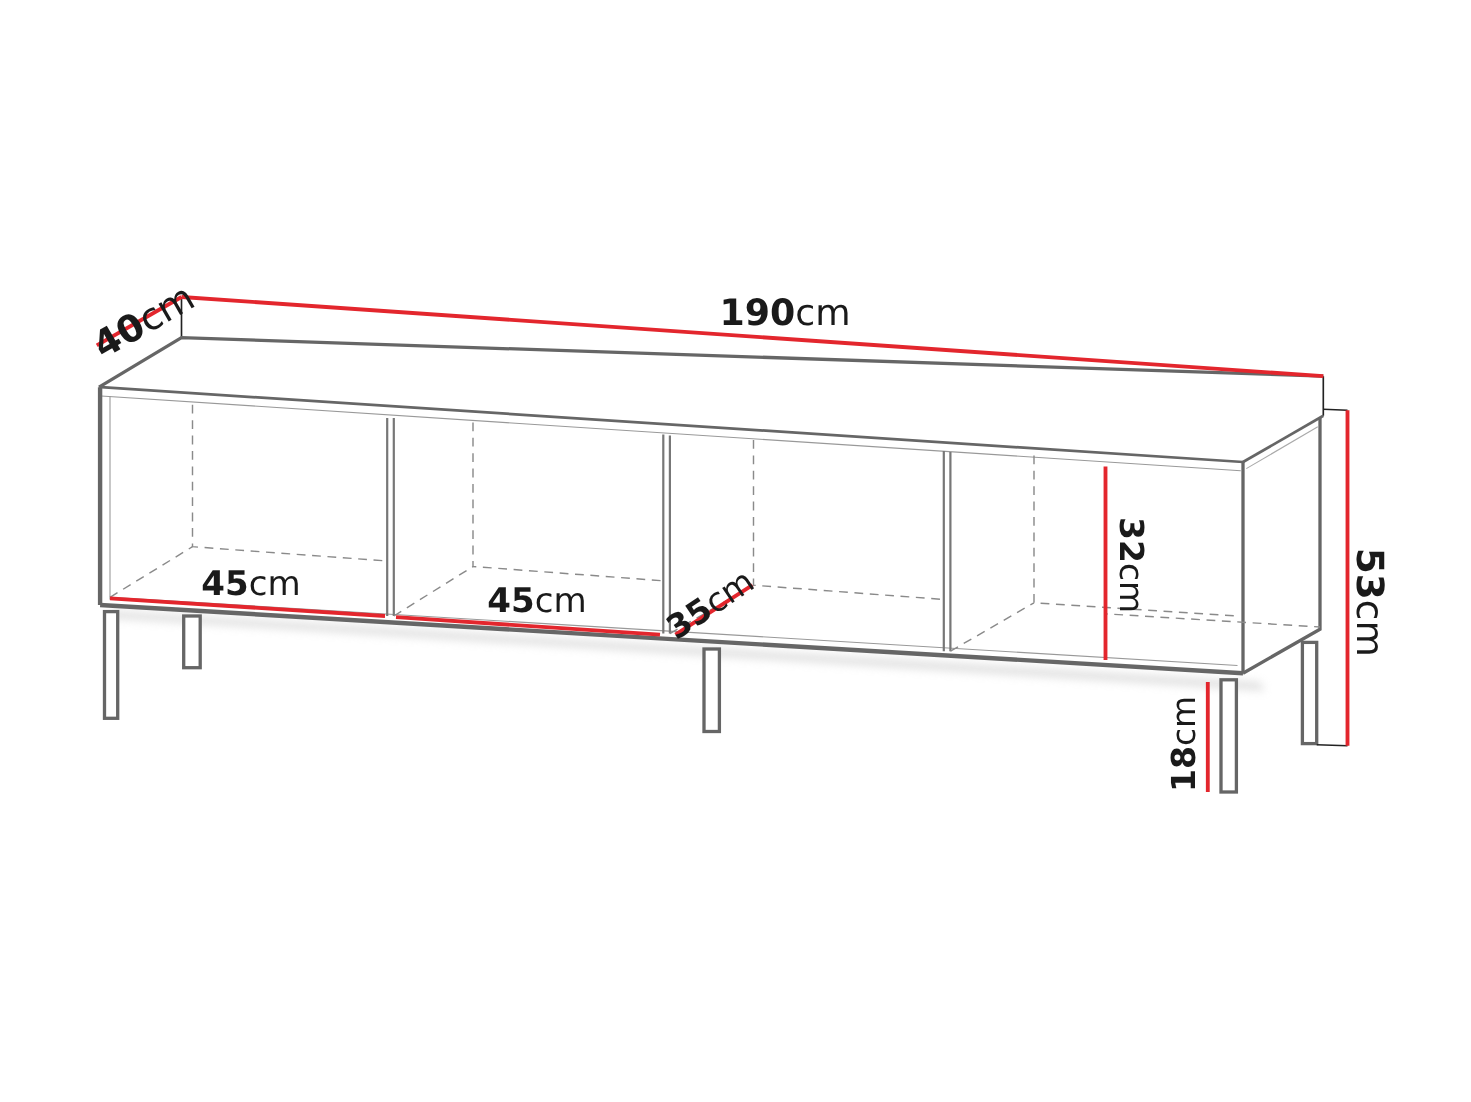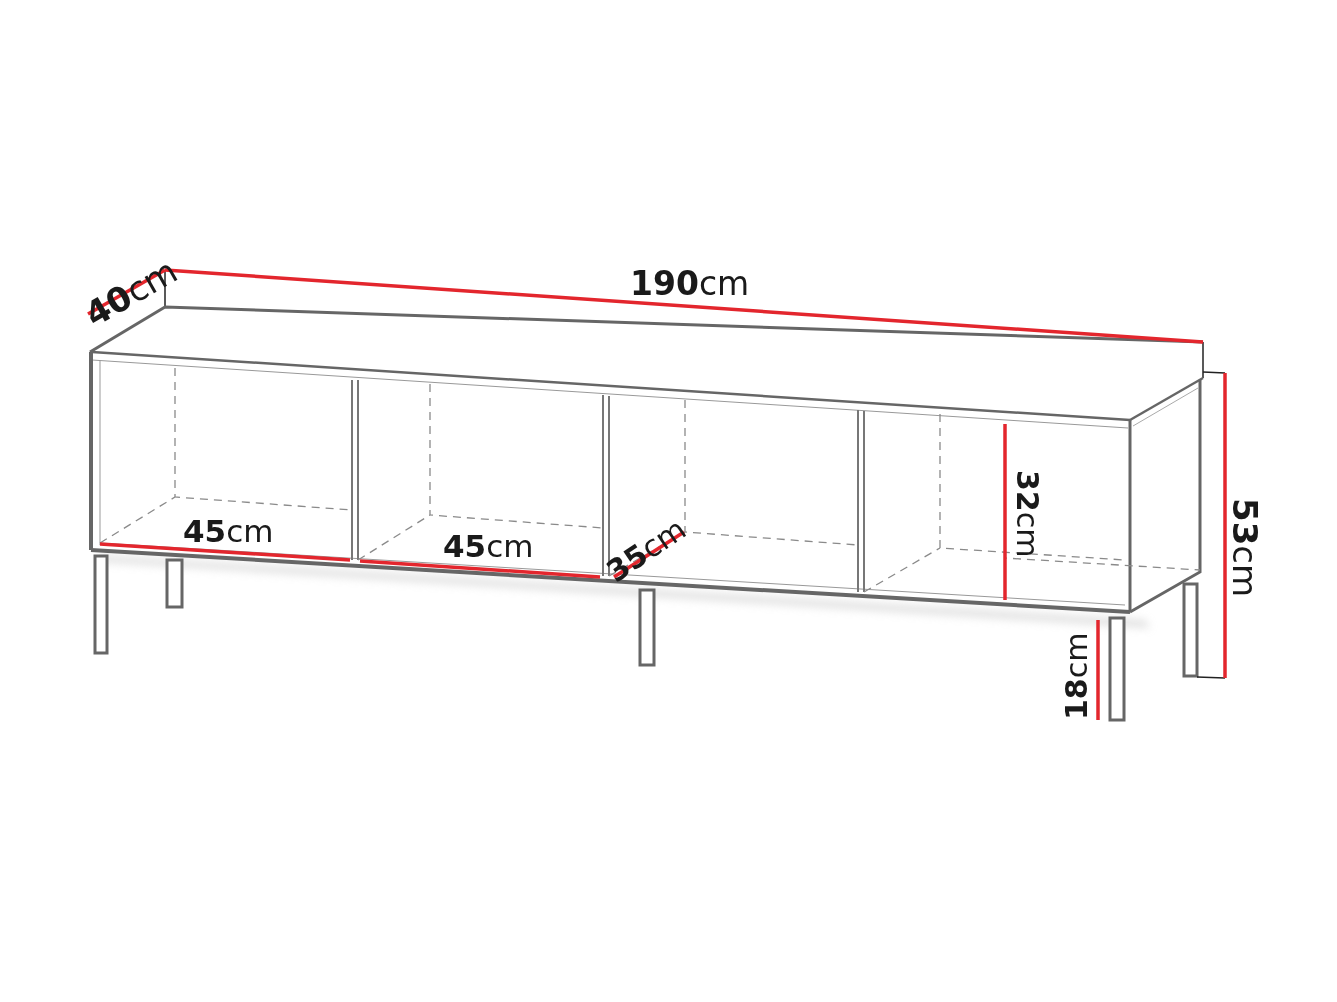--- a/index.html
+++ b/index.html
@@ -73,21 +73,21 @@
     <path d="M614 577 L684 532"></path>
     <path d="M1005 424 L1005 600"></path>
     <path d="M1098 620 L1098 720"></path>
   </g>
 </svg>
 
 <div class="label" style="left:78px; top:300px; font-size:34px; transform: rotate(-30deg);">
   <span class="num">40</span><span class="unit">cm</span>
 </div>
 
-<div class="label" style="left:630px; top:264px; font-size:33px;">
+<div class="label" style="left:654px; top:264px; font-size:33px;">
   <span class="num">190</span><span class="unit">cm</span>
 </div>
 
 <div class="label" style="left:1265px; top:498px; font-size:34px; transform: rotate(90deg);">
   <span class="num">53</span><span class="unit">cm</span>
 </div>
 
 <div class="label" style="left:183px; top:513px; font-size:31px;">
   <span class="num">45</span><span class="unit">cm</span>
 </div>

